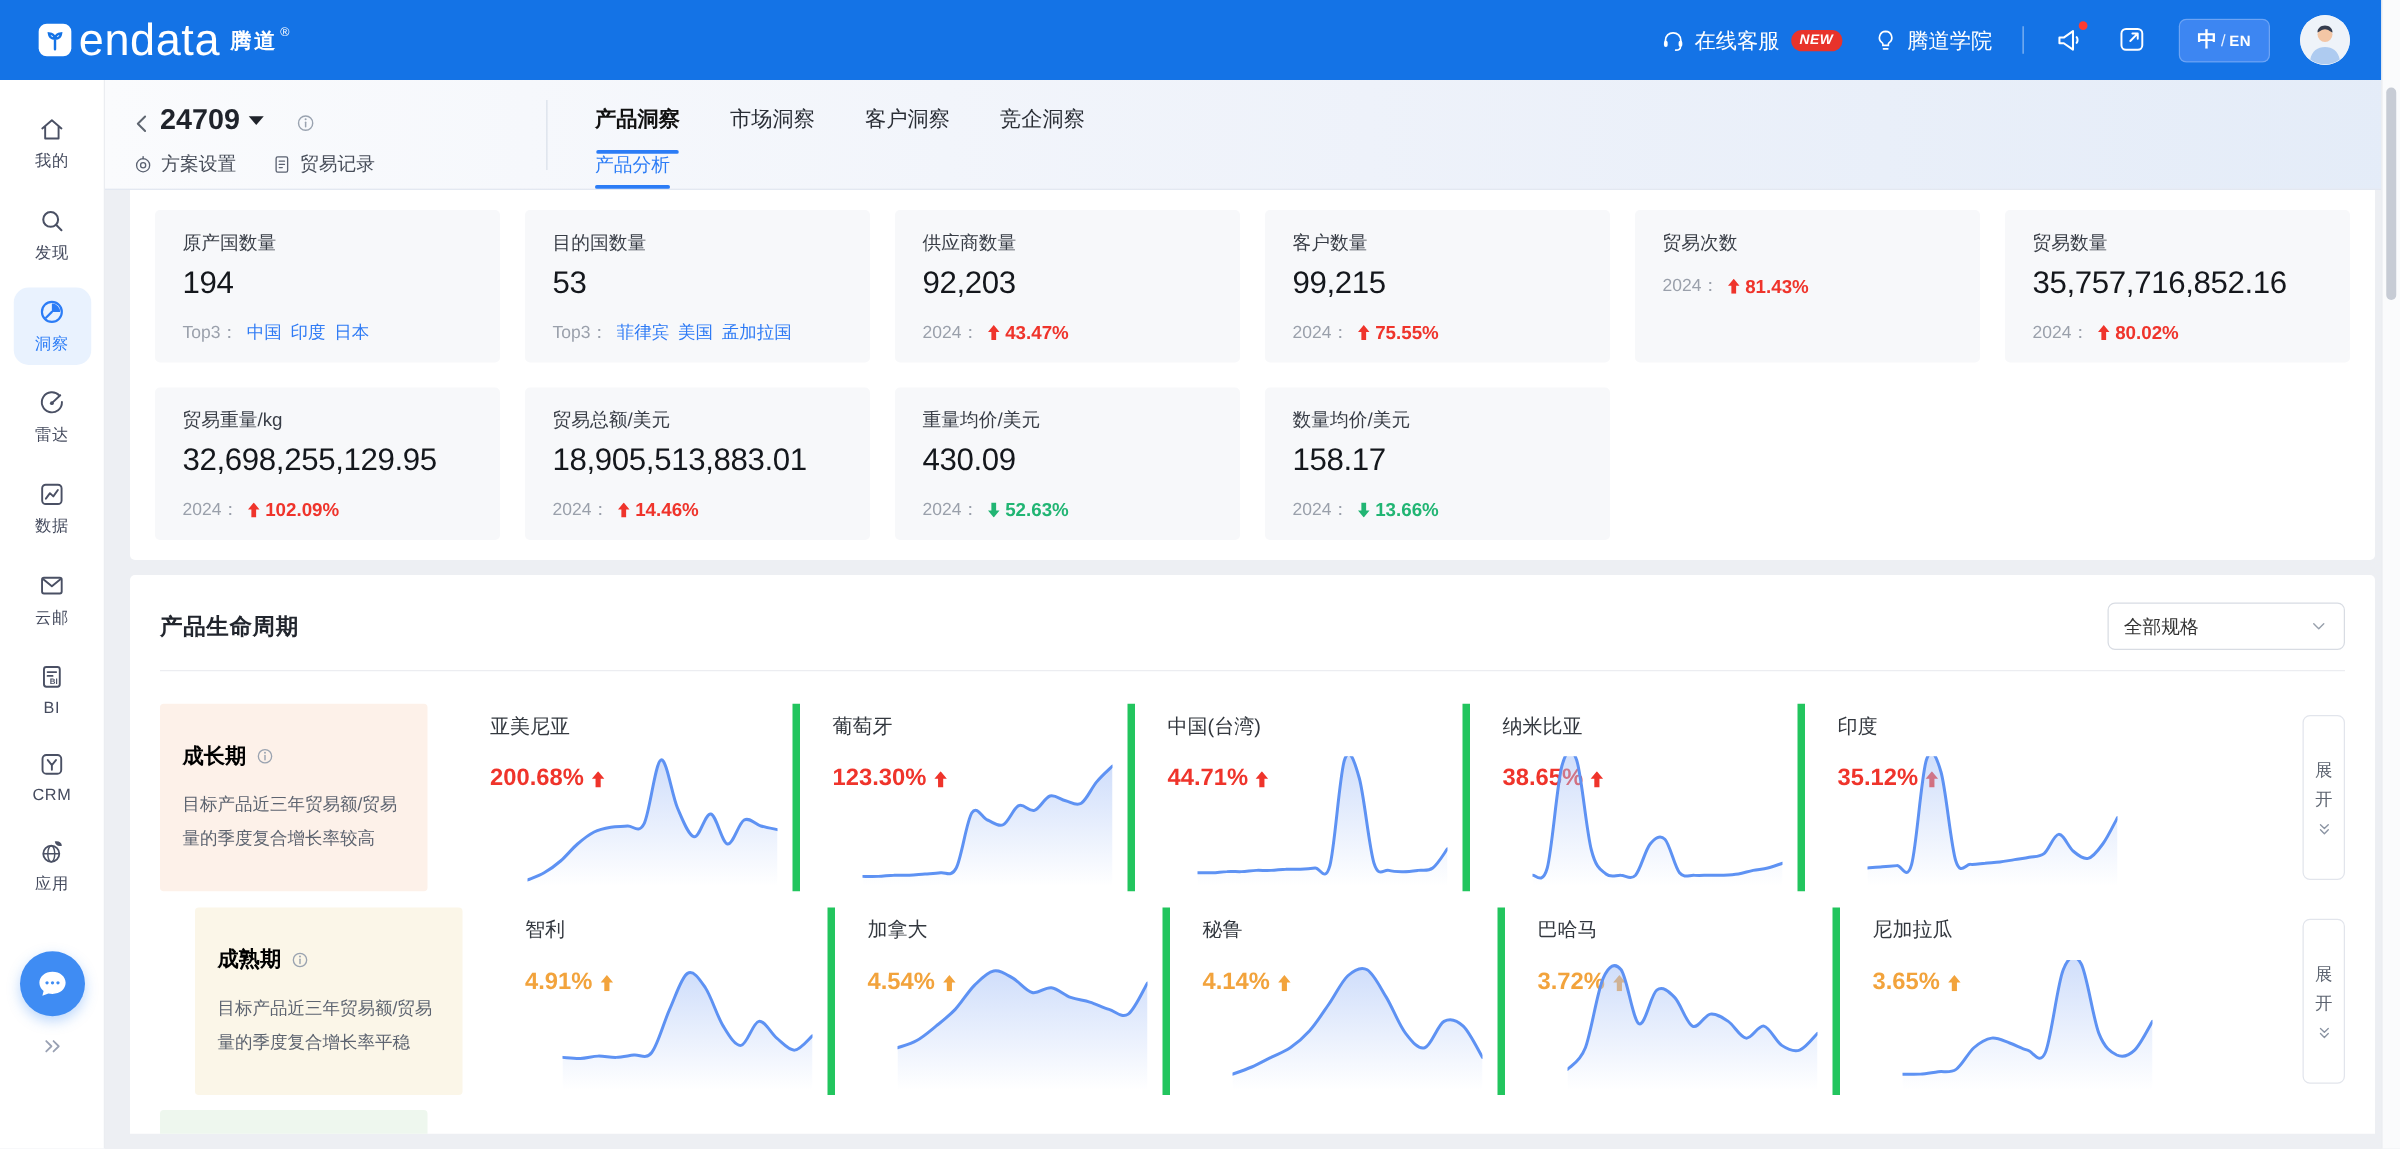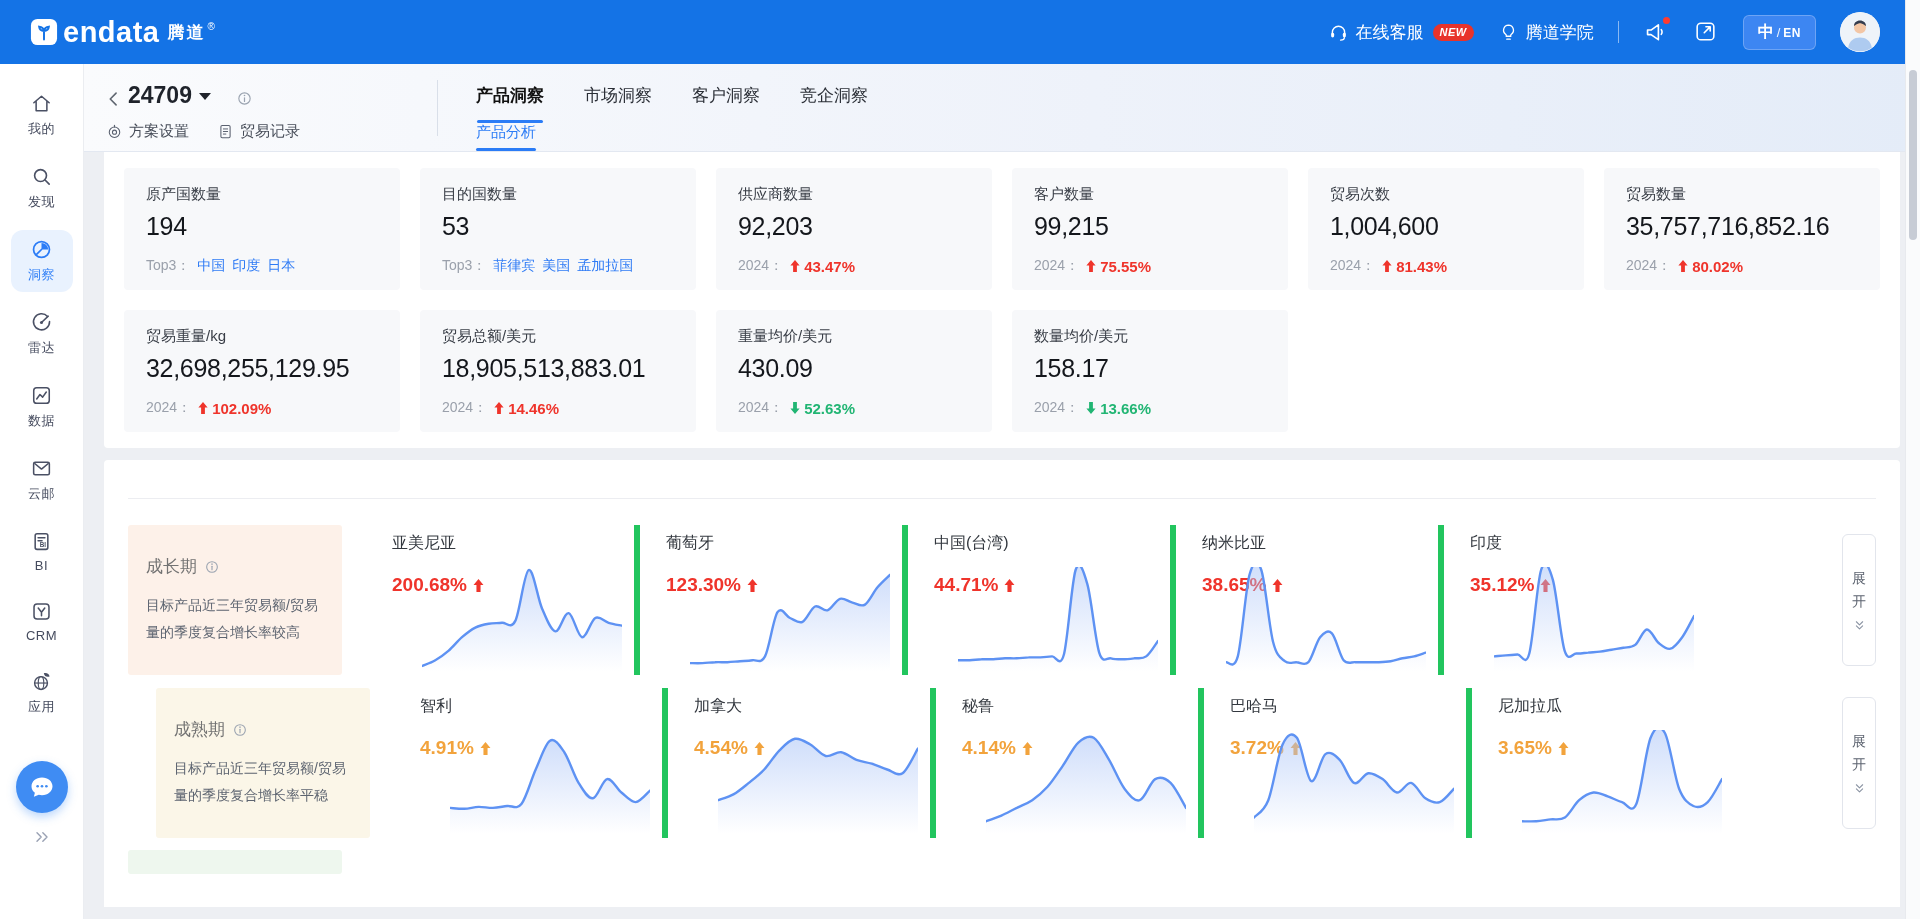--- a/index.html
+++ b/index.html
@@ -5,21 +5,21 @@
   *{margin:0;padding:0;box-sizing:border-box}
   html,body{width:1920px;height:919px;overflow:hidden}
   body{font-family:"Liberation Sans","DejaVu Sans",sans-serif;background:#edeff3;position:relative;color:#333}
   svg{display:block}
   .ic{display:inline-flex}
   .ic svg{width:100%;height:100%}
 
   
   .topnav{position:absolute;left:0;top:0;width:1920px;height:64px;background:#1473e6;display:flex;align-items:center;padding:0 40px 0 30px;z-index:30;color:#fff}
   .logo{display:flex;align-items:center;gap:2px}
-  .logo-text{font-size:29px;font-weight:bold;letter-spacing:.5px;margin-left:3px}
+  .logo-text{font-size:36px;font-weight:normal;letter-spacing:.5px;margin-left:3px}
   .logo-cn{font-size:17px;font-weight:bold;margin-left:6px;letter-spacing:2px}
   .logo-tm{font-size:10px;vertical-align:top;margin-top:-12px}
   .nav-right{margin-left:auto;display:flex;align-items:center;gap:24px}
   .nav-link{display:flex;align-items:center;gap:7px;font-size:17px;cursor:pointer}
   .nav-ic{width:21px;height:21px;color:#fff}
   .badge-new{background:#e8332b;color:#fff;font-size:11px;font-weight:bold;font-style:italic;padding:2px 7px 3px;border-radius:9px;margin-left:2px;letter-spacing:.5px}
   .nav-divider{width:1px;height:22px;background:rgba(255,255,255,.5)}
   .icon-btn{position:relative;width:26px;height:26px;color:#fff;cursor:pointer}
   .red-dot{position:absolute;right:-1px;top:-2px;width:7px;height:7px;border-radius:50%;background:#ff3b30}
   .lang-btn{background:#3d86f2;border:1px solid rgba(255,255,255,.25);border-radius:6px;padding:6px 14px;display:flex;align-items:baseline;gap:3px;cursor:pointer}
@@ -73,21 +73,21 @@
   
   .life-panel{margin:12px 20px 0;background:#fff;border-radius:4px 4px 0 0;padding:22px 24px 0;height:447px;overflow:hidden}
   .life-head{display:flex;align-items:center;justify-content:space-between}
   .life-title{font-size:18px;font-weight:bold;color:#22262e;letter-spacing:.5px}
   .life-select{width:190px;height:38px;border:1px solid #d8dce3;border-radius:6px;background:#fff;display:flex;align-items:center;justify-content:space-between;padding:0 12px;font-size:15px;color:#333;cursor:pointer}
   .life-select .ic{width:16px;height:16px;color:#98a0ac}
   .life-divider{height:1px;background:#ecedf1;margin-top:16px}
   .stage-row{display:flex;height:150px;margin-top:13px}
   .stage-row.first{margin-top:26px}
   .stage-label{width:214px;flex:none;border-radius:3px;padding:30px 18px 0}
-  .stage-name{font-size:17px;font-weight:normal;color:#737373;display:flex;align-items:center;gap:7px}
+  .stage-name{font-size:17px;font-weight:bold;color:#000000;display:flex;align-items:center;gap:7px}
   .stage-name .ic{width:16px;height:16px;color:#9aa3b0}
   .stage-desc{margin-top:14px;font-size:14px;color:#5d6470;line-height:1.9}
   .stage-cells{display:flex;margin-left:24px}
   .cell{position:relative;width:268px;flex:none;padding:8px 0 0 26px}
   .cell + .cell{border-left:6px solid #22c55e}
   .cell-name{font-size:16px;color:#33383f}
   .cell-pct{margin-top:20px;display:flex;align-items:center;gap:6px;font-size:19px;font-weight:bold}
   .cell-pct .arr{width:11px;height:13px}
   .spark{position:absolute;right:12px;bottom:4px}
   .expand-btn{margin-left:auto;align-self:center;width:34px;height:132px;border:1px solid #e2e5ec;border-radius:6px;background:#fff;display:flex;flex-direction:column;align-items:center;justify-content:center;gap:6px;cursor:pointer}
@@ -377,21 +377,20 @@
             <span class="delta up" style="color: rgb(239, 52, 43);">
               <svg class="arr" viewBox="0 0 10 12">
                 <path d="M5 0 9.6 5.6 6.9 5.6 6.9 12 3.1 12 3.1 5.6 0.4 5.6Z"></path>
               </svg>
               <span>75.55%</span>
             </span>
           </div>
         </div>
         <div class="stat-card">
           <div class="sc-label">贸易次数</div>
-          <div class="sc-value">1,004,600</div>
           <div class="sc-foot">
             <span class="muted">2024：</span>
             <span class="delta up" style="color: rgb(239, 52, 43);">
               <svg class="arr" viewBox="0 0 10 12">
                 <path d="M5 0 9.6 5.6 6.9 5.6 6.9 12 3.1 12 3.1 5.6 0.4 5.6Z"></path>
               </svg>
               <span>81.43%</span>
             </span>
           </div>
         </div>
@@ -457,20 +456,31 @@
                 <path d="M5 0 9.6 5.6 6.9 5.6 6.9 12 3.1 12 3.1 5.6 0.4 5.6Z"></path>
               </svg>
               <span>13.66%</span>
             </span>
           </div>
         </div>
       </div>
   </div>
 
   <div class="life-panel">
+    <div class="life-head">
+      <div class="life-title">产品生命周期</div>
+      <div class="life-select">
+        <span>全部规格</span>
+        <span class="ic">
+          <svg viewBox="0 0 24 24">
+              <path d="M6 9l6 6 6-6" fill="none" stroke="currentColor" stroke-width="1.7" stroke-linecap="round" stroke-linejoin="round"></path>
+            </svg>
+        </span>
+      </div>
+    </div>
     <div class="life-divider"></div>
     <div>
         <div class="stage-row first">
           <div class="stage-label" style="background: rgb(253, 241, 233);">
             <div class="stage-name">
               <span>成长期</span>
               <span class="ic" style="width:16px;height:16px">
                 <svg viewBox="0 0 24 24">
                   <circle cx="12" cy="12" r="8" fill="none" stroke="currentColor" stroke-width="1.6"></circle>
                   <path d="M12 11v5.2" stroke="currentColor" stroke-width="1.7" stroke-linecap="round"></path>

